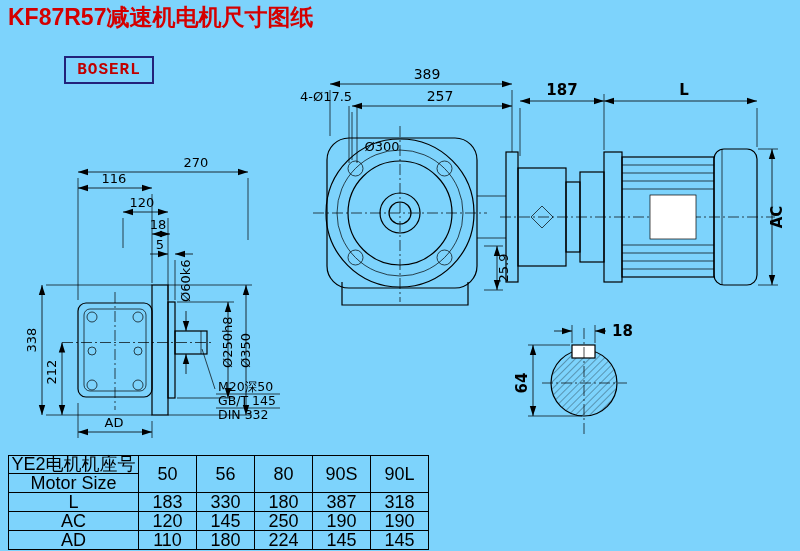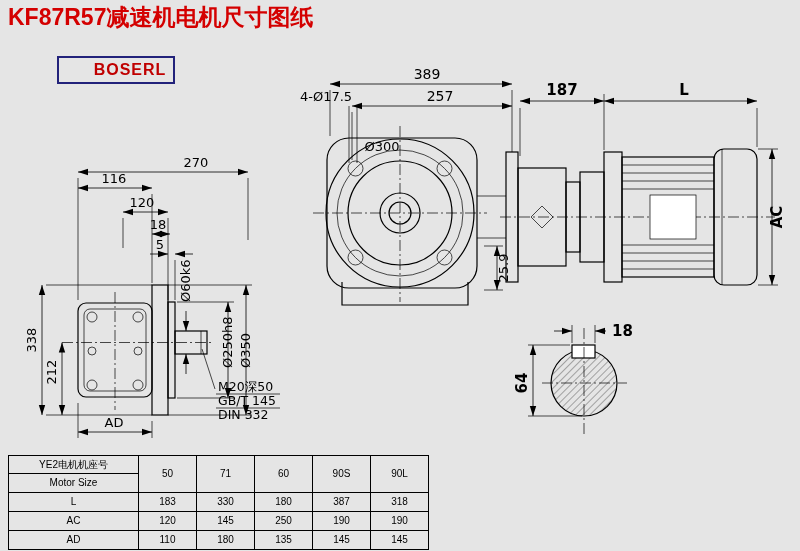--- a/index.html
+++ b/index.html
@@ -1,33 +1,33 @@
 <!DOCTYPE html>
 <html><head>
 <meta charset="utf-8">
 <style>
   html,body{margin:0;padding:0;background:#fff;}
-  .page{position:relative;width:800px;height:551px;background:#e5e5e5;overflow:hidden;
+  .page{position:relative;width:800px;height:551px;background:#7dd3fc;overflow:hidden;
         font-family:"Liberation Sans",sans-serif;color:#000;}
   .title{position:absolute;left:8px;top:2px;font-size:23px;font-weight:bold;color:#d40000;
          font-family:"Liberation Sans",sans-serif;}
-  .brand{position:absolute;left:57px;top:56px;width:86px;height:24px;border:2px solid #22227a;
+  .brand{position:absolute;left:64px;top:56px;width:86px;height:24px;border:2px solid #22227a;
          display:flex;align-items:center;justify-content:center;color:#c00000;
-         font-family:Liberation Sans, sans-serif;font-weight:bold;font-size:16px;letter-spacing:1px;padding-left:28px;}
+         font-family:Liberation Mono, monospace;font-weight:bold;font-size:16px;letter-spacing:1px;}
   svg{position:absolute;left:0;top:0;}
   svg text{font-family:"DejaVu Sans","Liberation Sans",sans-serif;font-size:13px;fill:#000;}
   svg text.big{font-size:15px;font-weight:bold;}
   svg text.mid{font-size:14px;}
   svg text.note{font-size:12.5px;}
   .ol{stroke:#000;stroke-width:1.2;fill:none;}
   .thin{stroke:#000;stroke-width:0.7;fill:none;}
   .diml{stroke:#000;stroke-width:0.8;fill:none;}
   .cl{stroke:#000;stroke-width:0.7;fill:none;stroke-dasharray:11 3 2 3;}
   table.dims{position:absolute;left:8px;top:455px;width:420px;border-collapse:collapse;
-             table-layout:fixed;font-size:10px;text-align:center;}
+             table-layout:fixed;font-size:18px;text-align:center;}
   table.dims td{border:1px solid #000;padding:0;height:18px;line-height:18px;vertical-align:middle;}
   table.dims tr.hdr td{height:36px;}
   .corner-top{height:17px;line-height:17px;border-bottom:1px solid #000;}
   .corner-bot{height:18px;line-height:18px;}
 </style>
 </head>
 <body>
 
 <div class="page">
 
@@ -233,22 +233,22 @@
         <col style="width:58px">
         <col style="width:58px">
     </colgroup>
     <tbody>
         <tr class="hdr">
       <td>
         <div class="corner-top">YE2电机机座号</div>
         <div class="corner-bot">Motor Size</div>
       </td>
       <td>50</td>
-      <td>71</td>
-      <td>60</td>
+      <td>56</td>
+      <td>80</td>
       <td>90S</td>
       <td>90L</td>
     </tr>
     <tr>
       <td>L</td>
       <td>183</td>
       <td>330</td>
       <td>180</td>
       <td>387</td>
       <td>318</td>
@@ -258,20 +258,20 @@
       <td>120</td>
       <td>145</td>
       <td>250</td>
       <td>190</td>
       <td>190</td>
     </tr>
     <tr>
       <td>AD</td>
       <td>110</td>
       <td>180</td>
-      <td>135</td>
+      <td>224</td>
       <td>145</td>
       <td>145</td>
     </tr>
   </tbody>
     </table>
 
 </div>
 
 </body></html>

